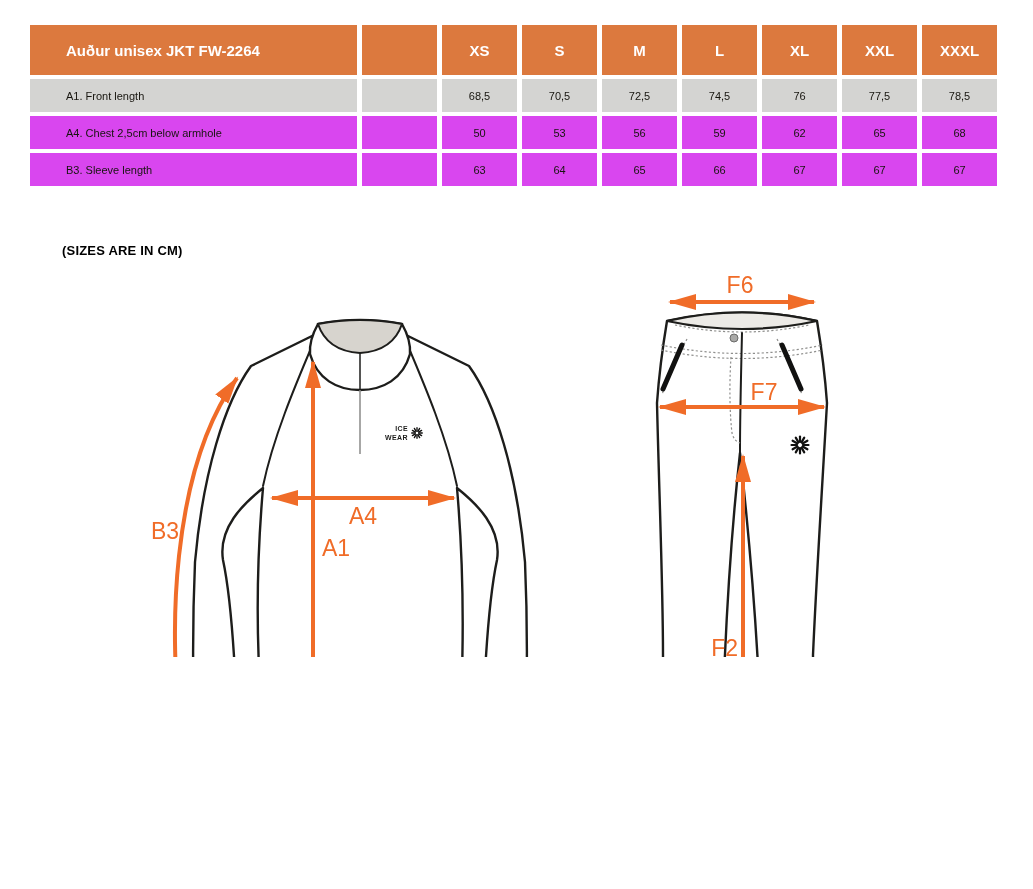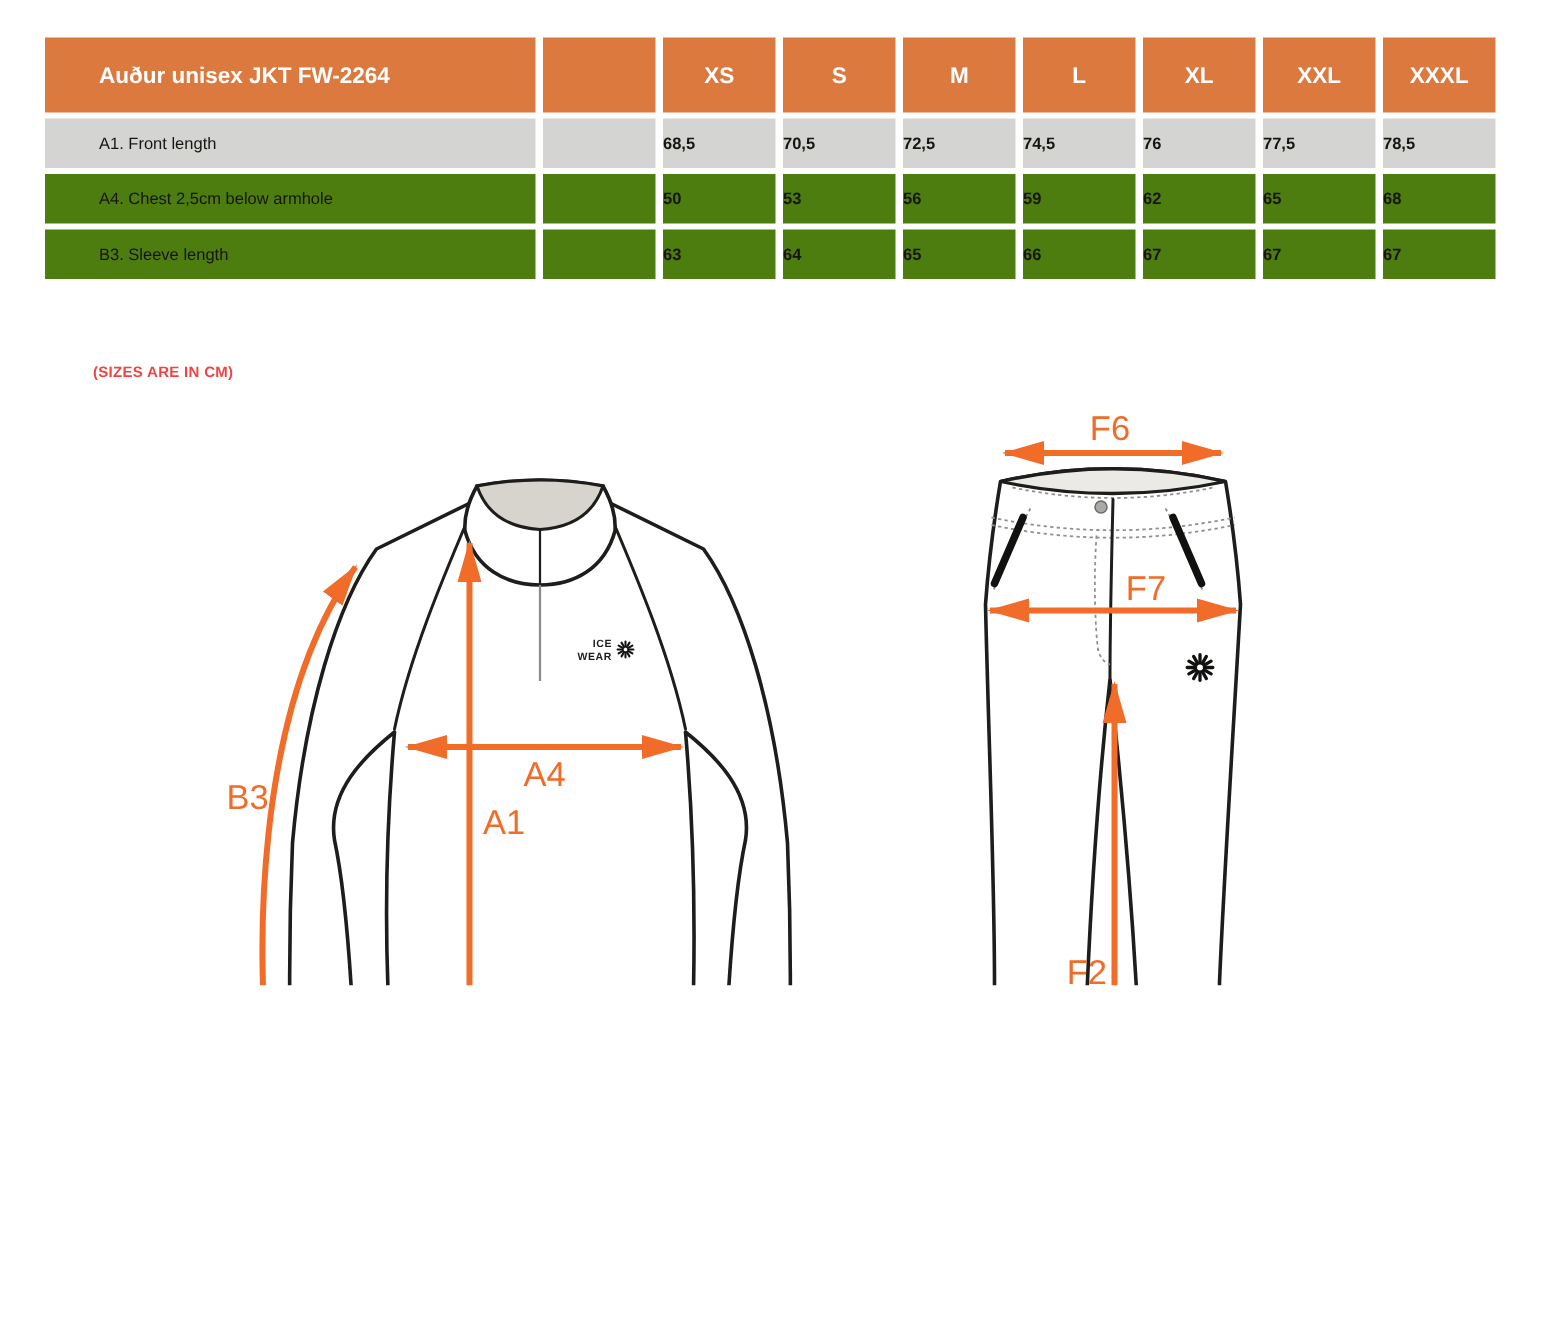--- a/index.html
+++ b/index.html
@@ -16,27 +16,27 @@
   col.c-size{width:75px;}
   .size-table th,.size-table td{padding:0;vertical-align:middle;}
   .size-table thead th{
     background:#DC793E;color:#ffffff;height:50px;
     font-weight:bold;font-size:15px;
   }
   th.h-title{text-align:left;padding-left:36px;}
   th.h-size{font-size:14px;}
   .size-table tbody td{height:33px;font-size:11px;color:#17150f;}
   tr.row-dark td{background:#D4D4D2;}
-  tr.row-light td{background:#4d7c0f;}
+  tr.row-light td{background:#d946ef;}
   td.cell-label{text-align:left;padding-left:36px;}
-  td.cell-val{text-align:left;font-weight:bold;}
+  td.cell-val{text-align:center;}
   
   .sizes-note{
     position:absolute;left:62px;top:243px;
-    color:#ef4444;font-size:10px;font-weight:bold;letter-spacing:.2px;
+    color:#000000;font-size:13px;font-weight:bold;letter-spacing:.2px;
   }
   
   .jacket-svg{position:absolute;left:145px;top:302px;}
   .pants-svg{position:absolute;left:630px;top:275px;}
   .garment{fill:#ffffff;stroke:#1d1d1b;stroke-width:2.4;stroke-linejoin:round;}
   .seam{fill:none;stroke:#1d1d1b;stroke-width:2;stroke-linecap:round;}
   .stitch{fill:none;stroke:#8f8f8d;stroke-width:1.2;stroke-dasharray:2.2,2.2;}
   .zip{fill:none;stroke:#8a8a88;stroke-width:1.5;}
   .arrow{fill:none;stroke:#F06C28;stroke-width:4;}
   .mlabel{fill:#F06C28;font-size:23px;font-family:"Liberation Sans",sans-serif;}

